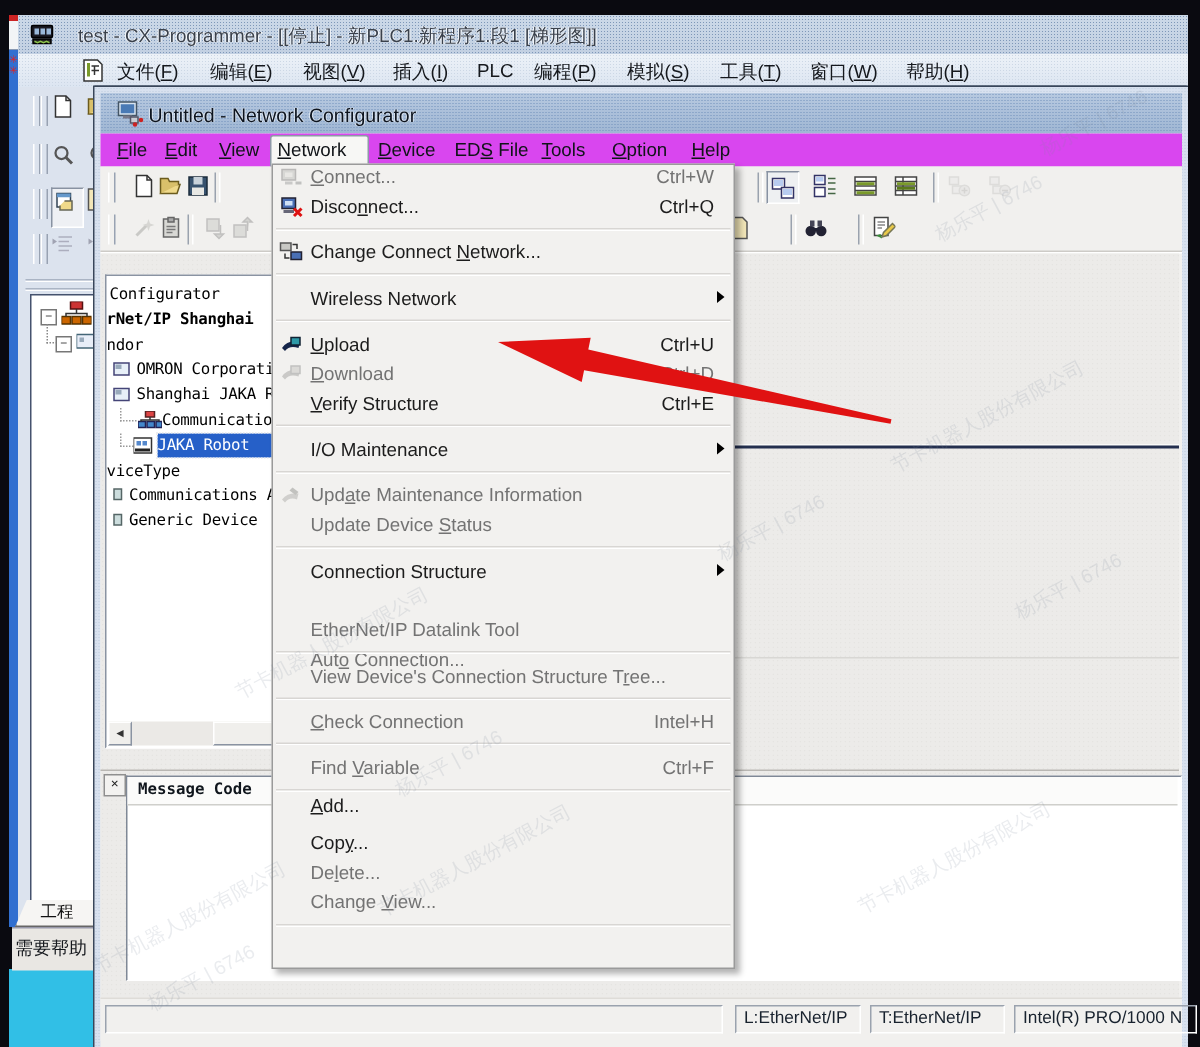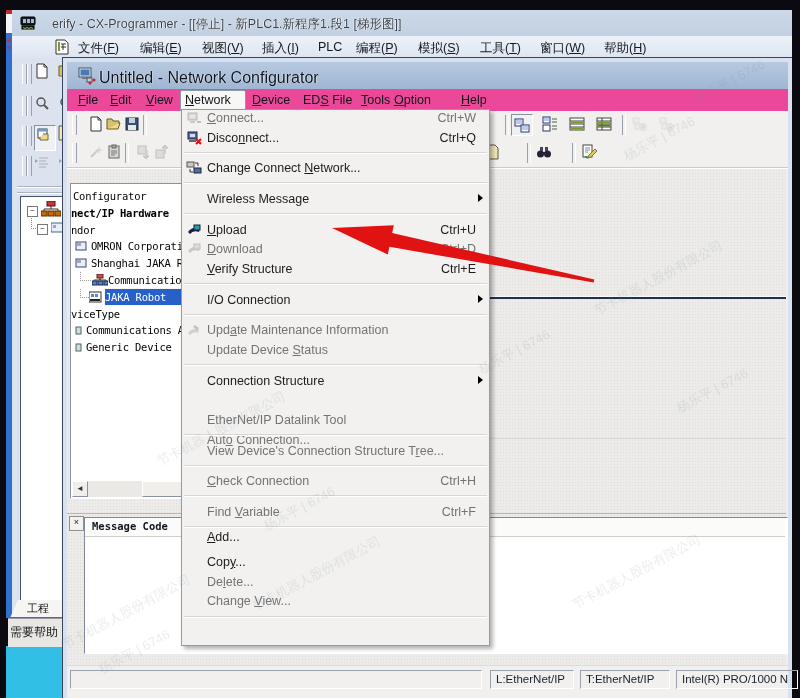--- a/index.html
+++ b/index.html
@@ -29,24 +29,24 @@
   .cx-tb-icon{position:absolute;top:3px;}
 
   
   #nc-window{left:63px;top:57px;width:729px;height:641px;
      background-image:radial-gradient(#bccadd 25%,transparent 30%),linear-gradient(#d8e1ef,#d8e1ef);
      background-size:2px 2px,100% 100%;
      border-top:1px solid #39465a;box-shadow:-1px 0 0 #39465a;}
   #nc-titlebar{left:4px;top:4px;width:721px;height:27px;
      background-image:radial-gradient(#6f8fba 25%,transparent 30%),linear-gradient(#b7c9e0,#9fb6d3);
      background-size:2px 2px,100% 100%;}
-  #nc-title-text{left:32px;top:7px;font-size:16px;color:#0d141f;text-shadow:0.7px 0 0 rgba(255,255,255,0.55),-0.7px 0 0 rgba(255,255,255,0.55);}
+  #nc-title-text{left:32px;top:7px;font-size:13px;color:#0d141f;text-shadow:0.7px 0 0 rgba(255,255,255,0.55),-0.7px 0 0 rgba(255,255,255,0.55);}
   #nc-titlebar-icon{left:11px;top:5px;}
   #nc-inner{left:4px;top:31px;width:721px;height:661px;background:#f1f0ee;}
-  #nc-menubar{left:0;top:0;width:721px;height:22px;background:#ec4899;}
+  #nc-menubar{left:0;top:0;width:721px;height:22px;background:#d946ef;}
   .nc-menu-item{top:4px;font-size:12.5px;color:#101418;}
   #nc-network-box{left:113px;top:1px;width:64px;height:20px;border:1px solid #8e99a8;border-radius:2px;
      background:#f7f7f5;}
   .nc-toolbar{left:0;width:721px;height:28px;background:#f1f0ee;}
   #nc-tb1{top:22px;}
   #nc-tb2{top:50px;}
   .tb-sep{position:absolute;top:4px;width:2px;height:20px;border-left:1px solid #9aa2ae;border-right:1px solid #fff;}
   .tb-btn{position:absolute;top:3px;width:20px;height:20px;}
   #nc-etch{left:0;top:78px;width:721px;height:1px;background:#cdcbc7;}
   #nc-etchb{left:0;top:79px;width:721px;height:1px;background:#fff;}
@@ -126,21 +126,21 @@
   <div class="abs" id="cx-window">
     <div class="abs" id="cx-titlebar">
       <span class="abs" id="cx-titlebar-icon"><svg width="16" height="16">
             <rect x="1" y="2" width="14" height="8" rx="1" fill="#1a1a22" stroke="#000"></rect>
             <rect x="3" y="4" width="3" height="4" fill="#9ab8d8"></rect>
             <rect x="7" y="4" width="3" height="4" fill="#9ab8d8"></rect>
             <rect x="11" y="4" width="3" height="4" fill="#9ab8d8"></rect>
             <rect x="2" y="11" width="12" height="3" fill="#222" stroke="#000"></rect>
             <path d="M3 12.5 l2 1 2 -1 2 1 2 -1 2 1" stroke="#8bc34a" fill="none"></path>
           </svg></span>
-      <span class="abs txt" id="cx-title-text">erify - CX-Programmer - [[停止] - 新PLC1.新程序1.段1 [梯形图]]</span>
+      <span class="abs txt" id="cx-title-text">test - CX-Programmer - [[停止] - 新PLC1.新程序1.段1 [梯形图]]</span>
     </div>
     <div class="abs" id="cx-menubar">
       <span class="abs" id="cx-menubar-icon"><svg width="16" height="16">
             <path d="M2 1 h9 l3 3 v11 h-12 z" fill="#fff" stroke="#333"></path>
             <rect x="4" y="3" width="2" height="9" fill="#7a9a2a"></rect>
             <path d="M7 5 h5 M7 8 h5 M9 5 v6" stroke="#333"></path>
           </svg></span>
     <span class="abs txt cx-menu-item" style="left: 66px;">文件(<u>F</u>)</span>
         <span class="abs txt cx-menu-item" style="left: 128px;">编辑(<u>E</u>)</span>
         <span class="abs txt cx-menu-item" style="left: 190px;">视图(<u>V</u>)</span>
@@ -239,21 +239,21 @@
     <div class="abs" id="nc-inner">
       <div class="abs" id="nc-menubar">
         <div class="abs" id="nc-network-box"></div>
       <span class="abs txt nc-menu-item" style="left: 11px;"><u>F</u>ile</span>
           <span class="abs txt nc-menu-item" style="left: 43px;"><u>E</u>dit</span>
           <span class="abs txt nc-menu-item" style="left: 79px;"><u>V</u>iew</span>
           <span class="abs txt nc-menu-item" style="left: 118px;"><u>N</u>etwork</span>
           <span class="abs txt nc-menu-item" style="left: 185px;"><u>D</u>evice</span>
           <span class="abs txt nc-menu-item" style="left: 236px;">ED<u>S</u> File</span>
           <span class="abs txt nc-menu-item" style="left: 294px;"><u>T</u>ools</span>
-          <span class="abs txt nc-menu-item" style="left: 327px;"><u>O</u>ption</span>
+          <span class="abs txt nc-menu-item" style="left: 341px;"><u>O</u>ption</span>
           <span class="abs txt nc-menu-item" style="left: 394px;"><u>H</u>elp</span>
         </div>
       <div class="abs nc-toolbar" id="nc-tb1">
           <span class="grip" style="left: 5px;"></span>
           <span class="tb-btn" style="left: 19px;">
             <span style="position:absolute;left:2px;top:2px;"><svg width="16" height="16">
                 <path d="M3 1 h7 l3 3 v11 h-10 z" fill="#fff" stroke="#333"></path>
                 <path d="M10 1 v3 h3" fill="none" stroke="#333"></path>
               </svg></span>
           </span>
@@ -374,21 +374,21 @@
               </svg></span>
           </span>
         </div>
       <div class="abs" id="nc-etch"></div>
       <div class="abs" id="nc-etchb"></div>
 
       <div class="abs" id="nc-client">
         <div class="abs" id="hw-panel">
           <div id="hw-rows">
               <div class="hw-row" style="top: 4px; left: 0px; width: 181px;"><span style="position: absolute; left: 2px;">Configurator</span></div>
-              <div class="hw-row" style="top: 20.8px; left: 0px; width: 181px;"><span style="position: absolute; left: 0px; font-weight: bold;">nect/IP Hardware</span></div>
+              <div class="hw-row" style="top: 20.8px; left: 0px; width: 181px;"><span style="position: absolute; left: 0px; font-weight: bold;">rNet/IP Shanghai</span></div>
               <div class="hw-row" style="top: 37.6px; left: 0px; width: 181px;"><span style="position: absolute; left: 0px;">ndor</span></div>
               <div class="hw-row" style="top: 54.4px; left: 0px; width: 181px;"><span style="position:absolute;left:4px;top:2px;"><svg width="12" height="12">
                     <rect x="1" y="2" width="10" height="8" fill="#e8f0f8" stroke="#447"></rect>
                     <rect x="2" y="3" width="4" height="3" fill="#9ab"></rect>
                   </svg></span><span style="position: absolute; left: 20px;">OMRON Corporatio</span></div>
               <div class="hw-row" style="top: 71.2px; left: 0px; width: 181px;"><span style="position:absolute;left:4px;top:2px;"><svg width="12" height="12">
                     <rect x="1" y="2" width="10" height="8" fill="#e8f0f8" stroke="#447"></rect>
                     <rect x="2" y="3" width="4" height="3" fill="#9ab"></rect>
                   </svg></span><span style="position: absolute; left: 20px;">Shanghai JAKA Ro</span></div>
               <div class="hw-row" style="top: 88px; left: 0px; width: 181px;"><span style="position: absolute; left: 9px; top: 0px; width: 10px; border-left: 1px dotted rgb(153, 153, 153); border-bottom: 1px dotted rgb(153, 153, 153); height: 8px;"></span><span style="position:absolute;left:21px;top:2px;"><svg width="16" height="12">
@@ -462,21 +462,21 @@
         <div class="menu-item" style="top: 48.3px; height: 19.6px;">
           <span class="menu-label mi-enabled">Change Connect <u>N</u>etwork...</span>
           <span class="menu-icon"><svg width="16" height="16">
               <rect x="1" y="2" width="7" height="5" fill="#c8c8c4" stroke="#555"></rect>
               <rect x="8" y="8" width="7" height="5" fill="#4a6fb5" stroke="#223"></rect>
               <path d="M4 9 v3 h3 M12 6 V3 h-3" stroke="#333" fill="none"></path>
             </svg></span>
         </div>
         <div class="menu-sep" style="top: 72.45px;"></div>
         <div class="menu-item" style="top: 79px; height: 19.6px;">
-          <span class="menu-label mi-enabled">Wireless Message</span>
+          <span class="menu-label mi-enabled">Wireless Network</span>
           <span class="menu-arrow"></span>
         </div>
         <div class="menu-sep" style="top: 103.15px;"></div>
         <div class="menu-item" style="top: 109.7px; height: 19.6px;">
           <span class="menu-label mi-enabled"><u>U</u>pload</span>
           <span class="menu-shortcut mi-enabled">Ctrl+U</span>
           <span class="menu-icon"><svg width="16" height="16">
               <path d="M2 10 q4 -6 12 -4 l-1 4 q-6 -2 -9 2 z" fill="#15254a"></path>
               <rect x="8" y="3" width="6" height="5" fill="#2e9aa8" stroke="#123"></rect>
             </svg></span>
@@ -488,21 +488,21 @@
               <path d="M2 10 q4 -6 12 -4 l-1 4 q-6 -2 -9 2 z" fill="#9a9a98"></path>
               <rect x="8" y="3" width="6" height="5" fill="#c0c0bc" stroke="#888"></rect>
             </svg></span>
         </div>
         <div class="menu-item" style="top: 148.9px; height: 19.6px;">
           <span class="menu-label mi-enabled"><u>V</u>erify Structure</span>
           <span class="menu-shortcut mi-enabled">Ctrl+E</span>
         </div>
         <div class="menu-sep" style="top: 173.05px;"></div>
         <div class="menu-item" style="top: 179.6px; height: 19.6px;">
-          <span class="menu-label mi-enabled">I/O Connection</span>
+          <span class="menu-label mi-enabled">I/O Maintenance</span>
           <span class="menu-arrow"></span>
         </div>
         <div class="menu-sep" style="top: 203.75px;"></div>
         <div class="menu-item" style="top: 210.3px; height: 19.6px;">
           <span class="menu-label mi-disabled">Upd<u>a</u>te Maintenance Information</span>
           <span class="menu-icon" style="opacity: 0.45;"><svg width="16" height="16">
               <path d="M2 11 q4 -5 11 -4 l-1 4 q-5 -2 -8 2 z" fill="#a8a8a4"></path>
               <path d="M9 3 l4 3 -2 2 -4 -3 z" fill="#8a8a86"></path>
             </svg></span>
         </div>
@@ -520,21 +520,21 @@
         <div class="menu-item" style="top: 299.8px; height: 19.6px;">
           <span class="menu-label mi-disabled">EtherNet/IP Datalink Tool</span>
         </div>
         <div class="menu-sep" style="top: 323.95px;"></div>
         <div class="menu-item" style="top: 330.5px; height: 19.6px;">
           <span class="menu-label mi-disabled">View Device's Connection Structure T<u>r</u>ee...</span>
         </div>
         <div class="menu-sep" style="top: 354.65px;"></div>
         <div class="menu-item" style="top: 361.2px; height: 19.6px;">
           <span class="menu-label mi-disabled"><u>C</u>heck Connection</span>
-          <span class="menu-shortcut mi-disabled">Ctrl+H</span>
+          <span class="menu-shortcut mi-disabled">Intel+H</span>
         </div>
         <div class="menu-sep" style="top: 385.35px;"></div>
         <div class="menu-item" style="top: 391.9px; height: 19.6px;">
           <span class="menu-label mi-disabled">Find <u>V</u>ariable</span>
           <span class="menu-shortcut mi-disabled">Ctrl+F</span>
         </div>
         <div class="menu-sep" style="top: 416.05px;"></div>
         <div class="menu-item" style="top: 417px; height: 19.6px;">
           <span class="menu-label mi-enabled"><u>A</u>dd...</span>
         </div>

